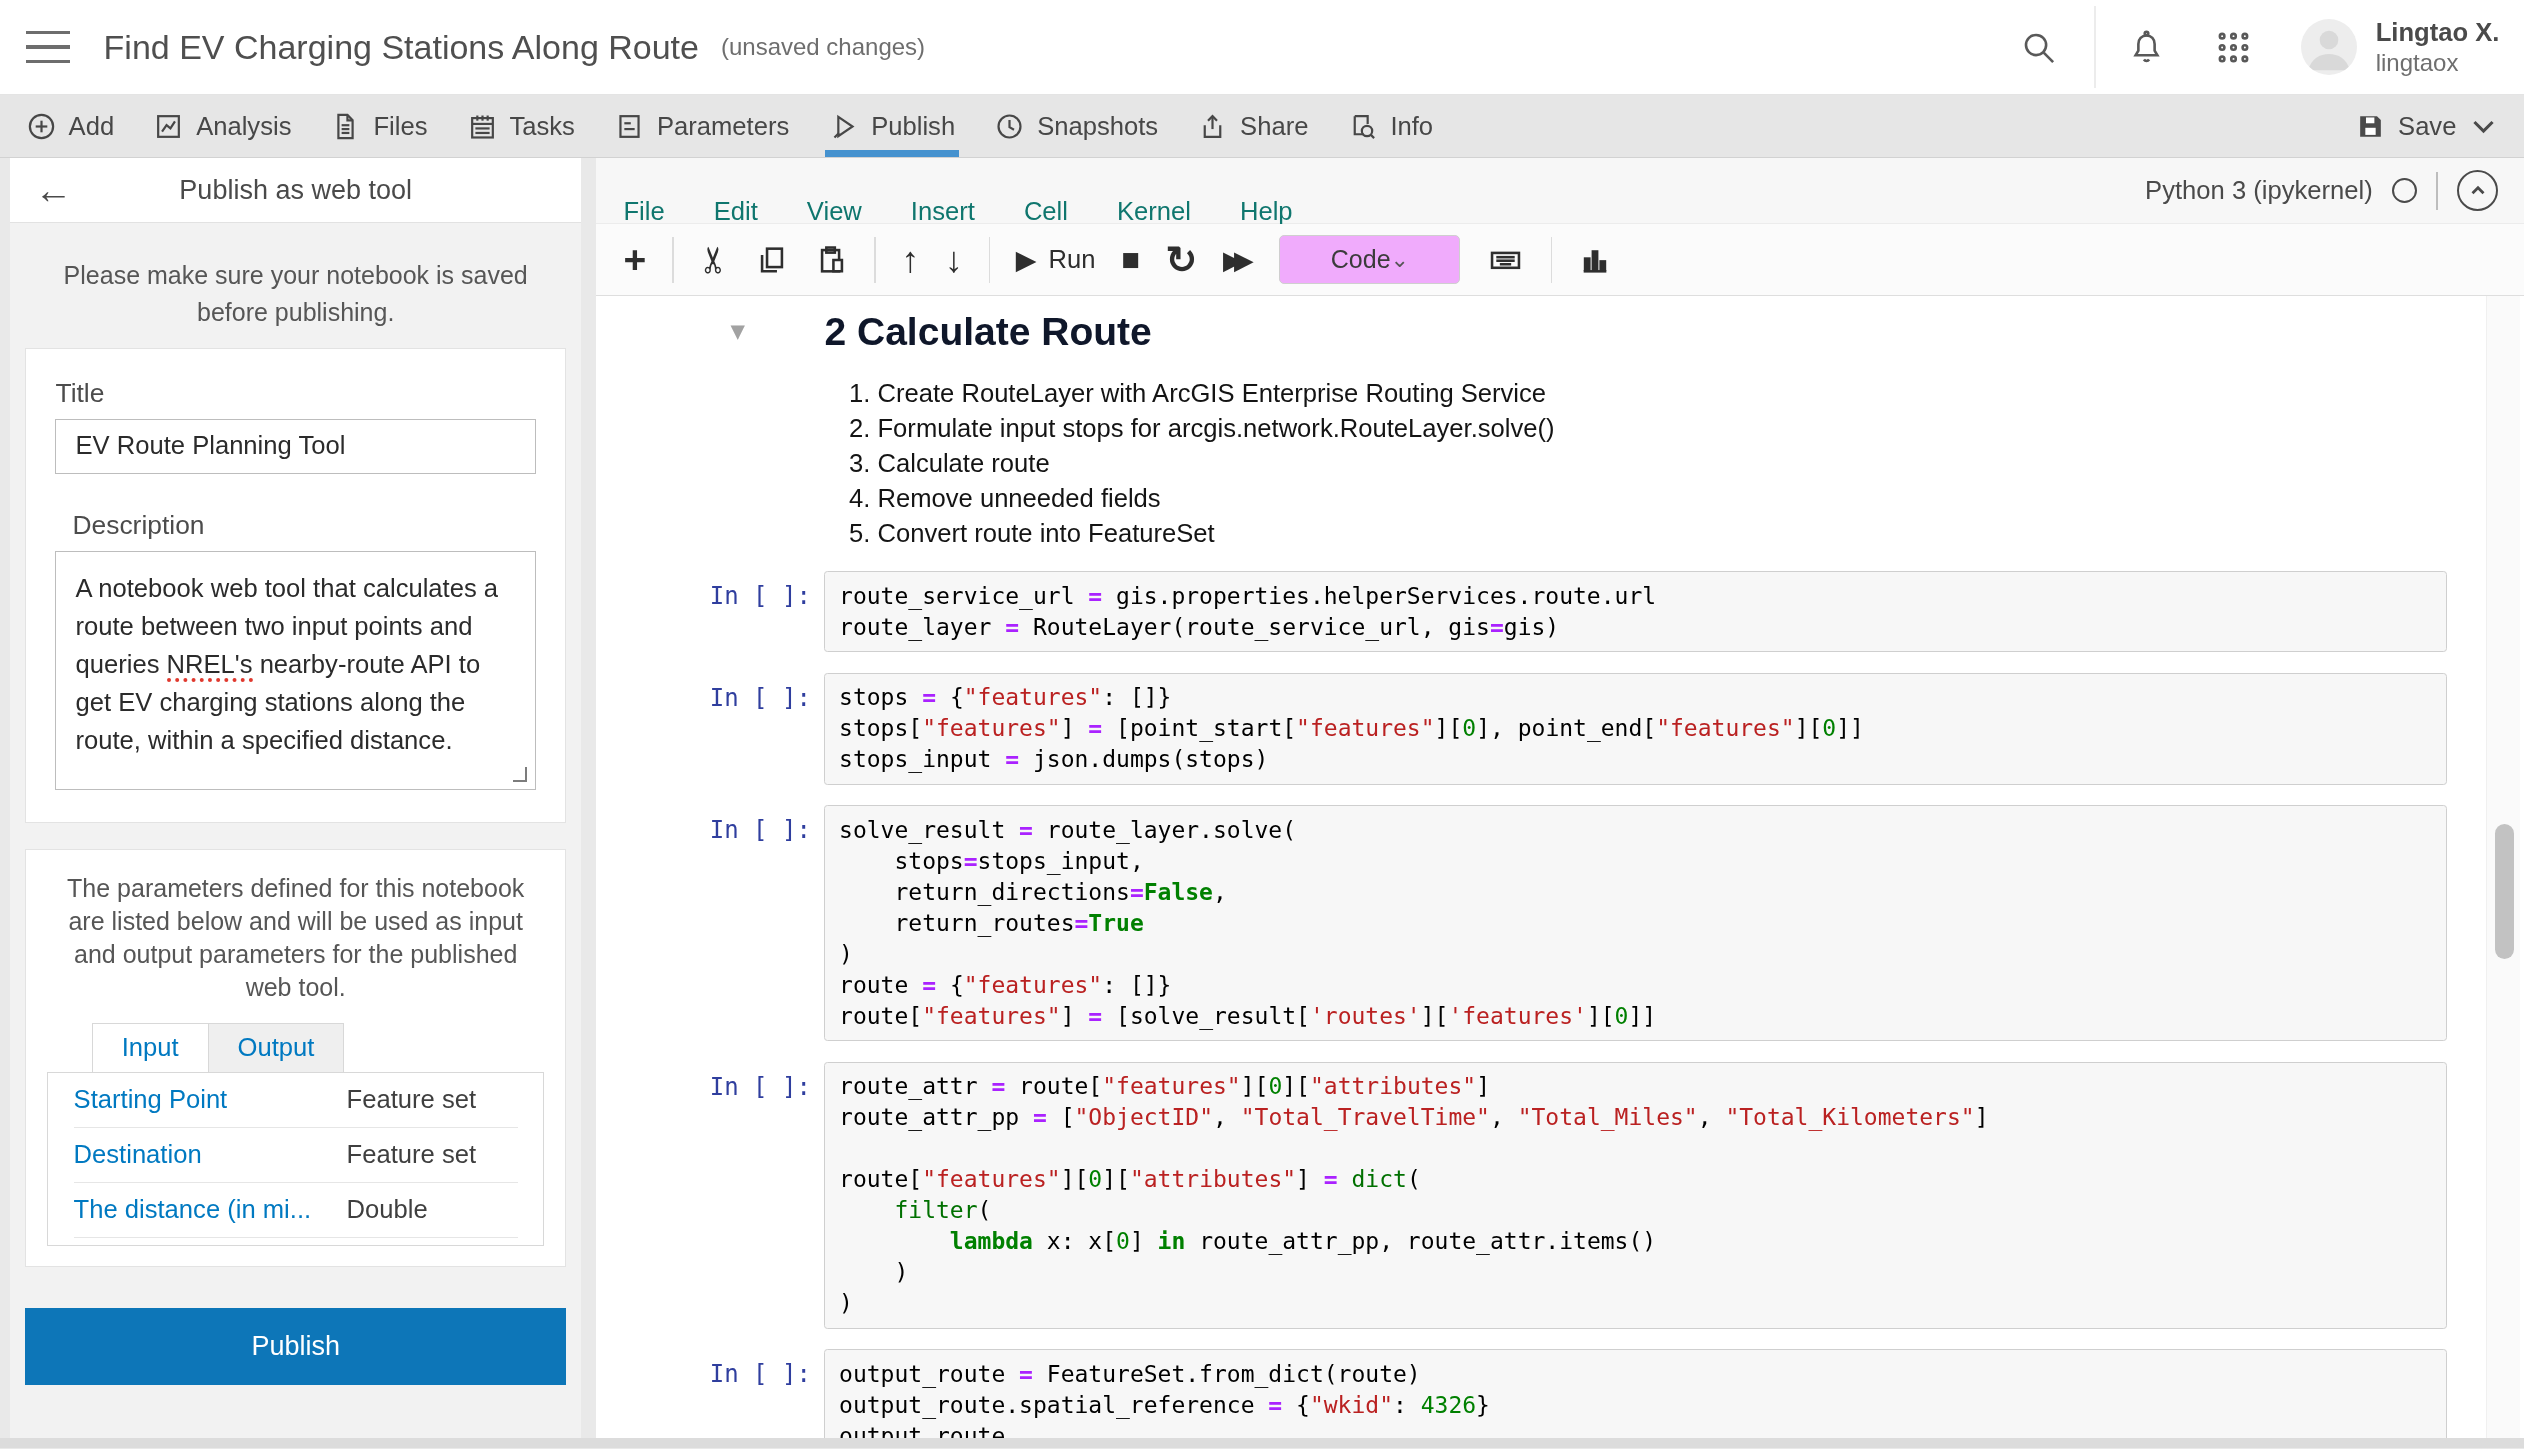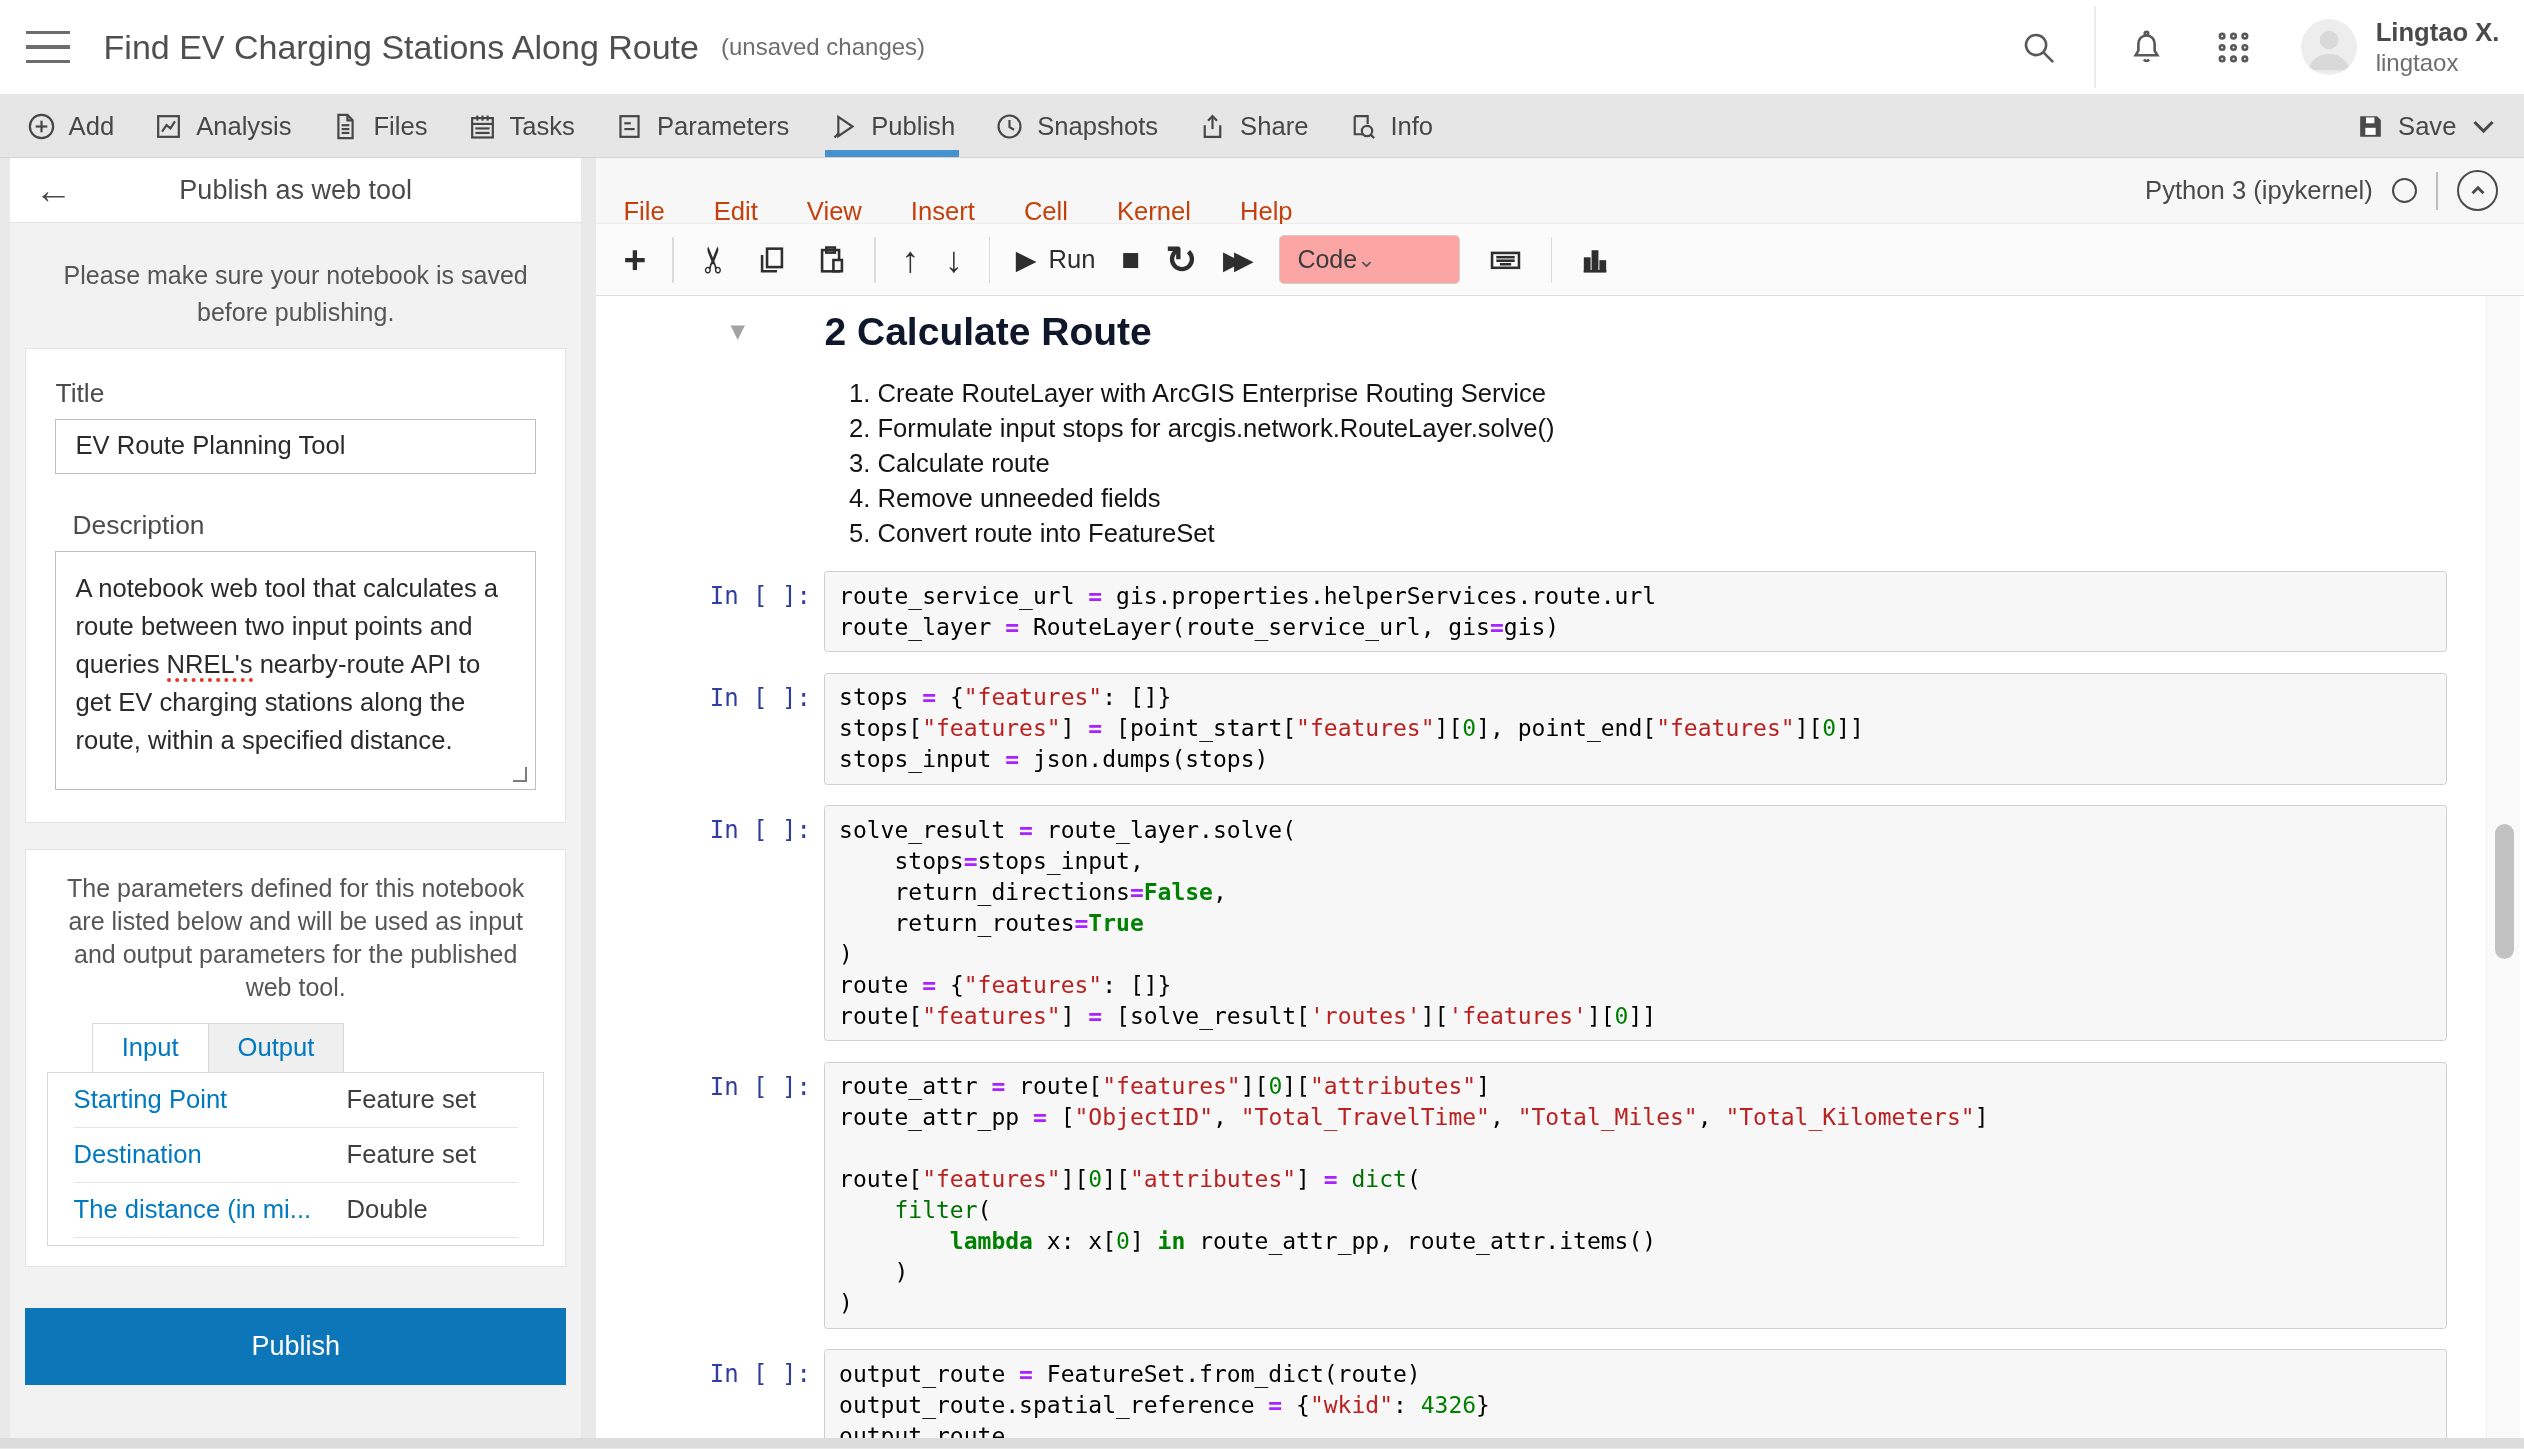--- a/index.html
+++ b/index.html
@@ -54,41 +54,41 @@
   .tab + .tab { border-left:none; }
   .param-table { border:1.7px solid #d8d8d8; background:#fff; padding-bottom:6.8px; }
   .prow { display:flex; align-items:center; height:55px; margin:0 25.6px; border-bottom:1.7px solid #e6e6e6; }
   .pname { width:273px; font-size:25.6px; color:#0079c1; white-space:nowrap; overflow:hidden; cursor:pointer; }
   .ptype { font-size:25.6px; color:#3f3f3f;text-align:center; }
   .publish-btn { display:block; width:100%; margin-top:41px; height:77px; background:#0d76b8; border:none; color:#ffffff; font-size:27px; font-family:"Liberation Sans",sans-serif; cursor:pointer; }
 
   
   .nb { flex:1; margin-left:15.3px; display:flex; flex-direction:column; background:#ffffff; min-width:0; }
   .nb-menubar { height:66px; background:#f7f7f7; display:flex; align-items:center; padding:0 27px; border-bottom:0.9px solid #ececec; flex:none; }
-  .menu-item { font-size:25.6px; color:#c2410c; margin-right:49px; cursor:pointer;margin-top:41px; }
+  .menu-item { font-size:25.6px; color:#0f766e; margin-right:49px; cursor:pointer;margin-top:41px; }
   .nb-kernel { margin-left:auto; display:flex; align-items:center; gap:19px; }
   .kernel-name { font-size:25.6px; color:#4a4a4a; }
   .kcircle { width:25.6px; height:25.6px; border:2.6px solid #4a4a4a; border-radius:50%; }
   .kvdiv { width:1.7px; height:38px; background:#bdbdbd; }
   .chev-circle { width:41px; height:41px; border:2.6px solid #4a4a4a; border-radius:50%; display:flex; align-items:center; justify-content:center; cursor:pointer; }
   .chev-circle svg { width:22px; height:22px; stroke:#4a4a4a; stroke-width:3; fill:none; }
 
   .nb-toolbar { height:72px; background:#fbfbfb; border-bottom:1.7px solid #dedede; display:flex; align-items:center; padding-left:27px; gap:25.6px; flex:none; color:#2e2e2e; }
   .tbtn { cursor:pointer; display:flex; align-items:center; color:#2e2e2e; }
   .tb-plus { font-size:39px; font-weight:bold; line-height:1; }
   .tb-cut { font-size:36px; transform:rotate(-90deg); }
   .tb-arrow { font-size:36px; font-weight:bold; }
   .tb-run { font-size:25.6px; gap:12px; }
   .tb-run .tri { font-size:27px; }
   .tb-stop { font-size:31px; }
   .tb-restart { font-size:38px; font-weight:bold; }
   .tb-ff { font-size:25.6px; letter-spacing:-8.5px; padding-right:8.5px; }
   .tb-div { width:1.7px; height:46px; background:#dcdcdc; }
   .tbtn svg { stroke:#2e2e2e; stroke-width:1.8; fill:none; }
-  .cell-type-select { width:181px; height:49px; background:#fca5a5; border:1.7px solid #cfcfcf; border-radius:5.1px; display:flex; align-items:center; justify-content:flex-start; padding:0 17px; font-size:25px; color:#3b3b3b; cursor:pointer; }
+  .cell-type-select { width:181px; height:49px; background:#f0abfc; border:1.7px solid #cfcfcf; border-radius:5.1px; display:flex; align-items:center; justify-content:center; padding:0 17px; font-size:25px; color:#3b3b3b; cursor:pointer; }
   .cts-chev { font-size:22px; color:#555; }
 
   .nb-doc { flex:1; position:relative; overflow:hidden; background:#ffffff; padding-top:10.2px; }
   .cell { display:flex; margin-bottom:20.5px; }
   .prompt { flex:none; width:228px; text-align:right; padding-right:13.6px; padding-top:11px;
             font-family:"DejaVu Sans Mono",monospace; font-size:24px; color:#2f3e9e; }
   .cell-content { flex:1; margin-right:78px; min-width:0; }
   .collapse-tri { color:#a2a2a2; font-size:24px; margin-right:66px; cursor:pointer; }
   .md-heading { font-size:39px; font-weight:bold; color:#0f172a; margin:3.4px 0 22px; }
   .md-list { padding-left:53px; font-size:25.6px; color:#141414; line-height:35px; }

